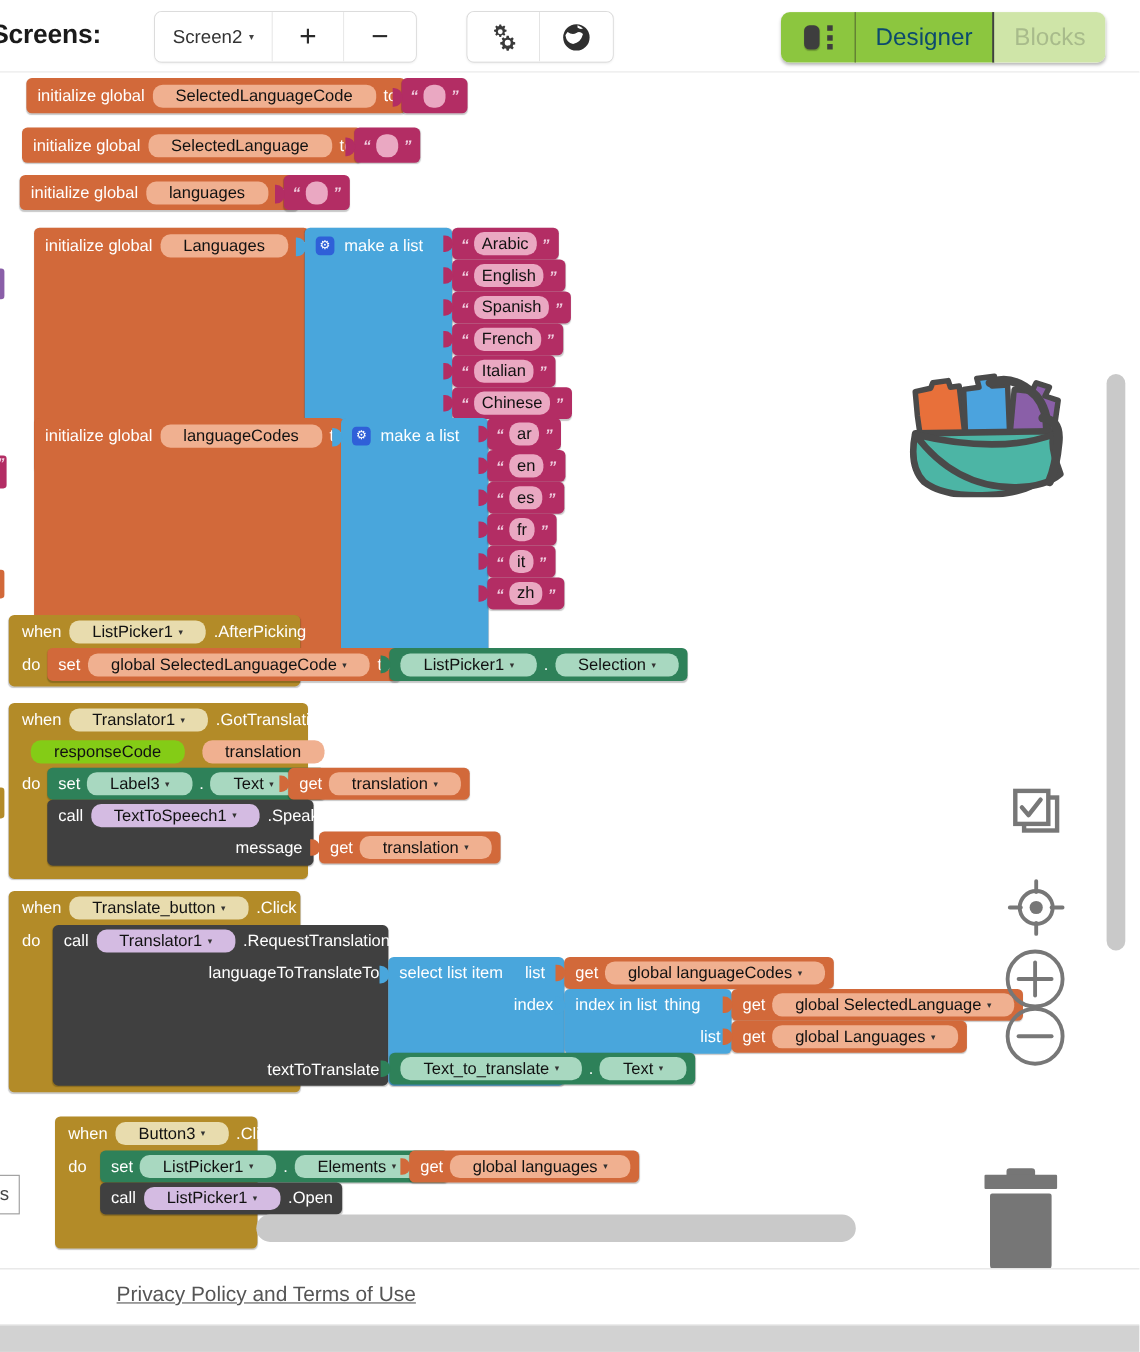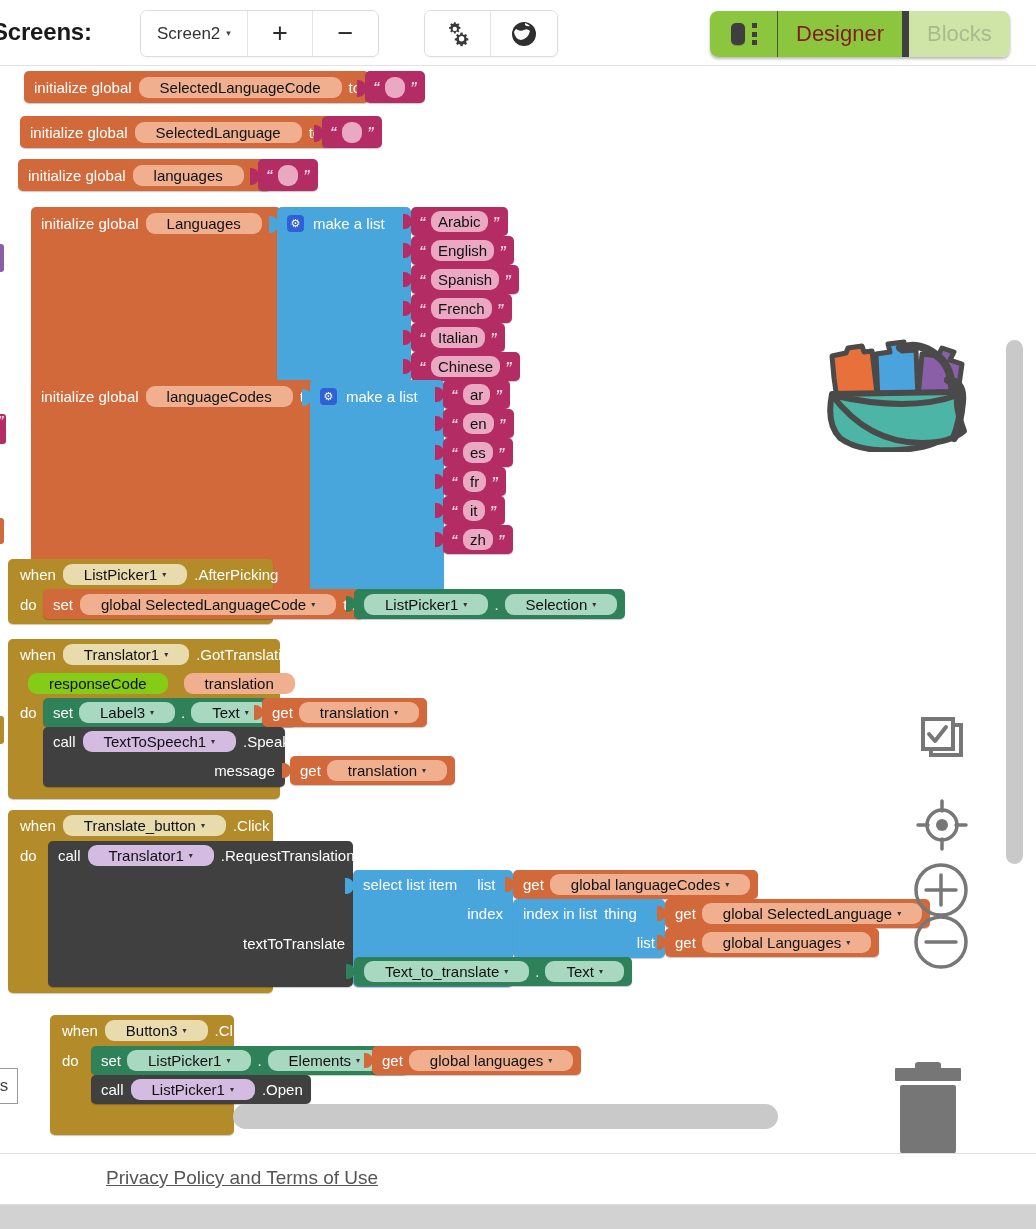--- a/index.html
+++ b/index.html
@@ -51,22 +51,22 @@
     position: absolute; left: 710px; top: 11px;
     display: flex; height: 46px; border-radius: 8px; overflow: hidden;
     box-shadow: 0 2px 3px rgba(0,0,0,0.28);
   }
   .mode-seg {
     display: flex; align-items: center; justify-content: center;
     font-size: 22px; cursor: pointer; padding: 0 18px;
   }
   .mode-seg.mode-icon { background: #8cc63f; width: 68px; padding: 0;
       border-right: 1px solid #4a5a28; }
-  .mode-seg.mode-designer { background: #8cc63f; color: #7f1d1d;
-      border-right: 7px solid #404040; }
+  .mode-seg.mode-designer { background: #8cc63f; color: #0c4a6e;
+      border-right: 2px solid #404040; }
   .mode-seg.mode-blocks { background: #cfe5a8; color: #a8bb8b; }
   .proj-ic { width: 26px; height: 22px; position: relative; }
   .proj-ic i { position: absolute; background: #3e3e3e; display: block; }
   .proj-ic .blk { left: 0; top: 0; width: 14px; height: 22px; }
   .proj-ic .d1 { right: 0; top: 0; width: 5px; height: 5px; }
   .proj-ic .d2 { right: 0; top: 8.5px; width: 5px; height: 5px; }
   .proj-ic .d3 { right: 0; top: 17px; width: 5px; height: 5px; }
 
   
   .workspace {
@@ -495,20 +495,23 @@
     </div>
     <div class="blk c-purple" style="left:48px;top:775px;width:305px;height:146px;">
       <div class="row" style="height:29px;padding:0 8px 0 10px;gap:7px;">
         <span class="lbl">call</span>
         <span class="field">
           <span>Translator1</span>
             <span class="dd">▾</span>
         </span>
         <span class="lbl">.RequestTranslation</span>
       </div>
+      <div class="row" style="height:29px;justify-content:flex-end;padding:0 8px 0 0;">
+        <span class="lbl">languageToTranslateTo</span>
+      </div>
       <div style="height:59px;"></div>
       <div class="row" style="height:29px;justify-content:flex-end;padding:0 8px 0 0;">
         <span class="lbl">textToTranslate</span>
       </div>
     </div>
 
     <div class="blk c-blue" style="left:353px;top:804px;width:160px;height:117px;">
       <span class="plug b" style="top:8px;height:16px;"></span>
       <div class="row" style="height:29px;padding:0 8px 0 10px;gap:20px;">
         <span class="lbl">select list item</span>

